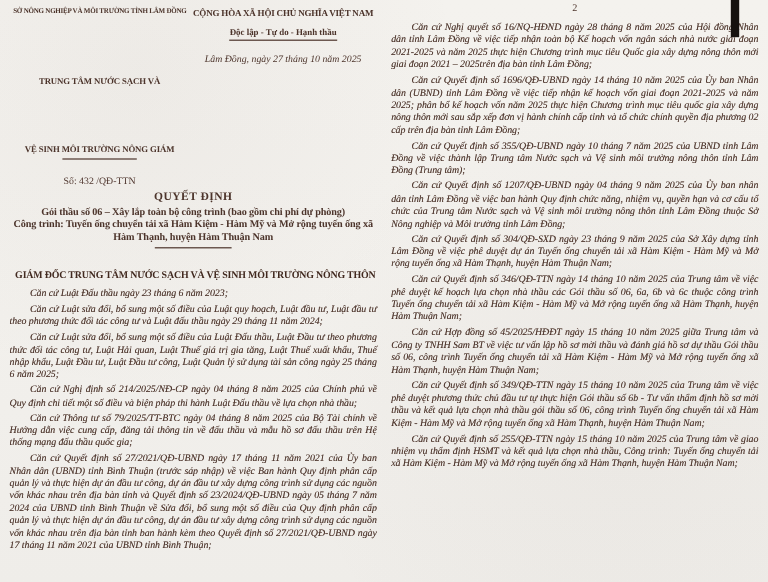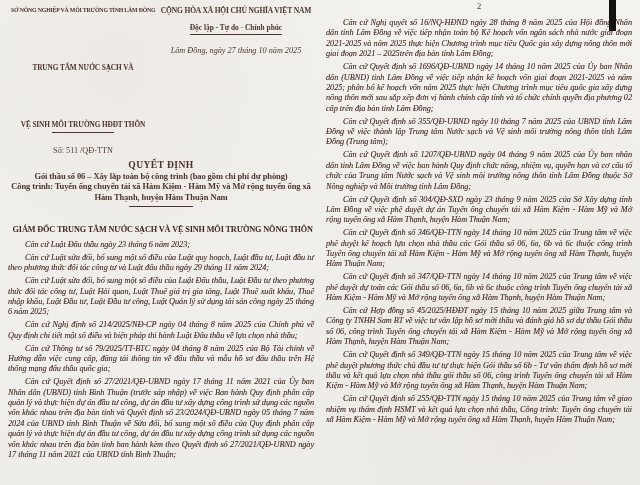--- a/index.html
+++ b/index.html
@@ -69,27 +69,27 @@
 <body>
 
 <div class="scan">
 
   <div class="col col1">
 
     <div class="hdr-row">
       <div class="org-block">
         <div class="org-l1">SỞ NÔNG NGHIỆP VÀ MÔI TRƯỜNG TỈNH LÂM ĐỒNG</div>
         <div class="org-l2">TRUNG TÂM NƯỚC SẠCH VÀ</div>
-        <div class="org-l3">VỆ SINH MÔI TRƯỜNG HĐĐT THÔN</div>
+        <div class="org-l3">VỆ SINH MÔI TRƯỜNG NÔNG GIÁM</div>
         <div class="org-rule"></div>
-        <div class="doc-number">Số: 511 /QĐ-TTN</div>
+        <div class="doc-number">Số: 432 /QĐ-TTN</div>
       </div>
       <div class="nat-block">
         <div class="nat-l1">CỘNG HÒA XÃ HỘI CHỦ NGHĨA VIỆT NAM</div>
-        <div><span class="nat-l2">Độc lập - Tự do - Chính phúc</span></div>
+        <div><span class="nat-l2">Độc lập - Tự do - Hạnh thầu</span></div>
         <div class="dateline">Lâm Đồng, ngày 27 tháng 10 năm 2025</div>
       </div>
     </div>
 
     <div class="title-block">
       <div class="t-head">QUYẾT ĐỊNH</div>
       <div class="t-sub">Gói thầu số 06 – Xây lắp toàn bộ công trình (bao gồm chi phí dự phòng)</div>
       <div class="t-sub">Công trình: Tuyến ống chuyển tải xã Hàm Kiệm - Hàm Mỹ và Mở rộng tuyến ống xã Hàm Thạnh, huyện Hàm Thuận Nam</div>
       <div class="t-rule"></div>
     </div>
@@ -108,21 +108,20 @@
 
   <div class="col col2">
     <div class="pagenum">2</div>
     <div class="body-text">
       <p class="para">Căn cứ Nghị quyết số 16/NQ-HĐND ngày 28 tháng 8 năm 2025 của Hội đồng Nhân dân tỉnh Lâm Đồng về việc tiếp nhận toàn bộ Kế hoạch vốn ngân sách nhà nước giai đoạn 2021-2025 và năm 2025 thực hiện Chương trình mục tiêu Quốc gia xây dựng nông thôn mới giai đoạn 2021 – 2025trên địa bàn tỉnh Lâm Đồng;</p>
       <p class="para">Căn cứ Quyết định số 1696/QĐ-UBND ngày 14 tháng 10 năm 2025 của Ủy ban Nhân dân (UBND) tỉnh Lâm Đồng về việc tiếp nhận kế hoạch vốn giai đoạn 2021-2025 và năm 2025; phân bổ kế hoạch vốn năm 2025 thực hiện Chương trình mục tiêu quốc gia xây dựng nông thôn mới sau sắp xếp đơn vị hành chính cấp tỉnh và tổ chức chính quyền địa phương 02 cấp trên địa bàn tỉnh Lâm Đồng;</p>
       <p class="para">Căn cứ Quyết định số 355/QĐ-UBND ngày 10 tháng 7 năm 2025 của UBND tỉnh Lâm Đồng về việc thành lập Trung tâm Nước sạch và Vệ sinh môi trường nông thôn tỉnh Lâm Đồng (Trung tâm);</p>
       <p class="para">Căn cứ Quyết định số 1207/QĐ-UBND ngày 04 tháng 9 năm 2025 của Ủy ban nhân dân tỉnh Lâm Đồng về việc ban hành Quy định chức năng, nhiệm vụ, quyền hạn và cơ cấu tổ chức của Trung tâm Nước sạch và Vệ sinh môi trường nông thôn tỉnh Lâm Đồng thuộc Sở Nông nghiệp và Môi trường tỉnh Lâm Đồng;</p>
       <p class="para">Căn cứ Quyết định số 304/QĐ-SXD ngày 23 tháng 9 năm 2025 của Sở Xây dựng tỉnh Lâm Đồng về việc phê duyệt dự án Tuyến ống chuyển tải xã Hàm Kiệm - Hàm Mỹ và Mở rộng tuyến ống xã Hàm Thạnh, huyện Hàm Thuận Nam;</p>
       <p class="para">Căn cứ Quyết định số 346/QĐ-TTN ngày 14 tháng 10 năm 2025 của Trung tâm về việc phê duyệt kế hoạch lựa chọn nhà thầu các Gói thầu số 06, 6a, 6b và 6c thuộc công trình Tuyến ống chuyển tải xã Hàm Kiệm - Hàm Mỹ và Mở rộng tuyến ống xã Hàm Thạnh, huyện Hàm Thuận Nam;</p>
-      <p class="para">Căn cứ Quyết định số 347/QĐ-TTN ngày 14 tháng 10 năm 2025 của Trung tâm về việc phê duyệt dự toán các Gói thầu số 06, 6a, 6b và 6c thuộc công trình Tuyến ống chuyển tải xã Hàm Kiệm - Hàm Mỹ và Mở rộng tuyến ống xã Hàm Thạnh, huyện Hàm Thuận Nam;</p>
       <p class="para">Căn cứ Hợp đồng số 45/2025/HĐĐT ngày 15 tháng 10 năm 2025 giữa Trung tâm và Công ty TNHH Sam BT về việc tư vấn lập hồ sơ mời thầu và đánh giá hồ sơ dự thầu Gói thầu số 06, công trình Tuyến ống chuyển tải xã Hàm Kiệm - Hàm Mỹ và Mở rộng tuyến ống xã Hàm Thạnh, huyện Hàm Thuận Nam;</p>
       <p class="para">Căn cứ Quyết định số 349/QĐ-TTN ngày 15 tháng 10 năm 2025 của Trung tâm về việc phê duyệt phương thức chủ đầu tư tự thực hiện Gói thầu số 6b - Tư vấn thẩm định hồ sơ mời thầu và kết quả lựa chọn nhà thầu gói thầu số 06, công trình Tuyến ống chuyển tải xã Hàm Kiệm - Hàm Mỹ và Mở rộng tuyến ống xã Hàm Thạnh, huyện Hàm Thuận Nam;</p>
       <p class="para">Căn cứ Quyết định số 255/QĐ-TTN ngày 15 tháng 10 năm 2025 của Trung tâm về giao nhiệm vụ thẩm định HSMT và kết quả lựa chọn nhà thầu, Công trình: Tuyến ống chuyển tải xã Hàm Kiệm - Hàm Mỹ và Mở rộng tuyến ống xã Hàm Thạnh, huyện Hàm Thuận Nam;</p>
     </div>
   </div>
 
   <div class="scan-bar"></div>
 </div>
 
 </body></html>

